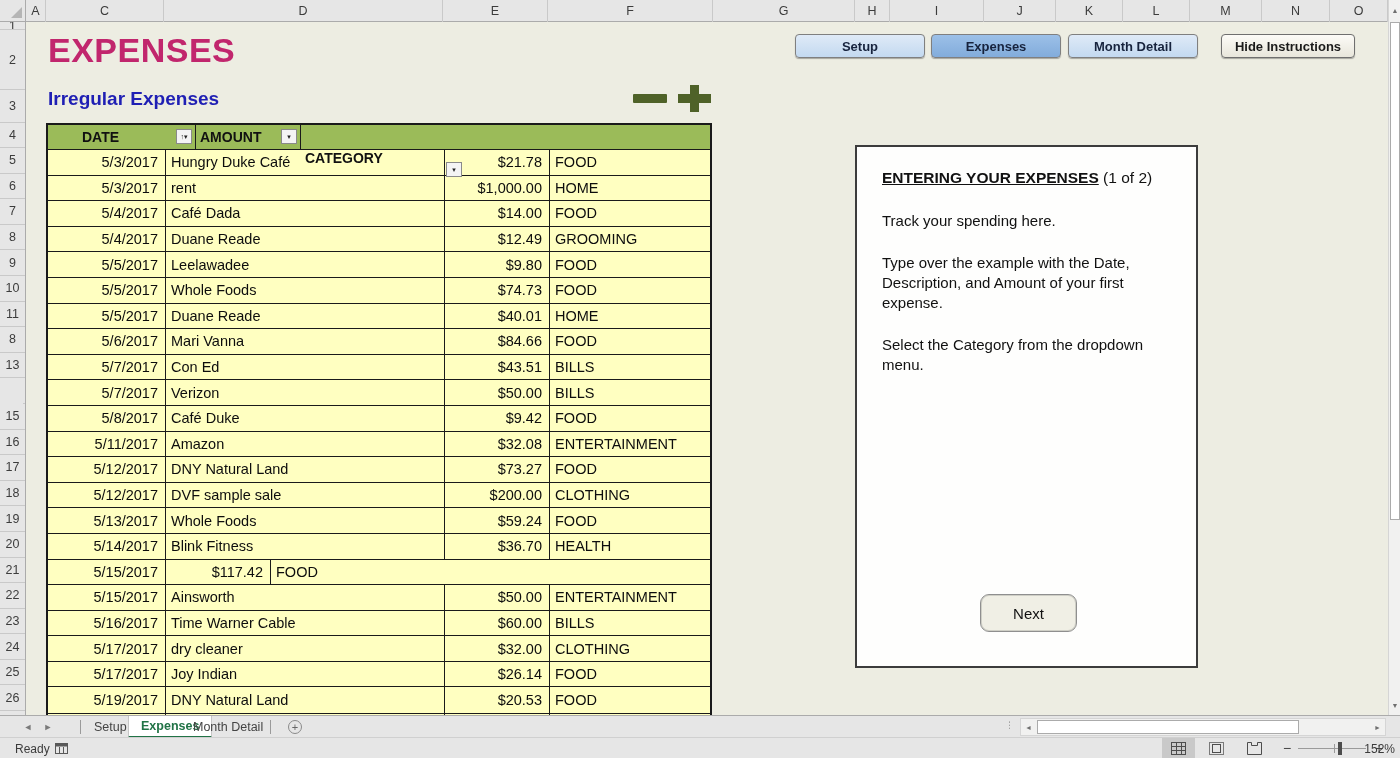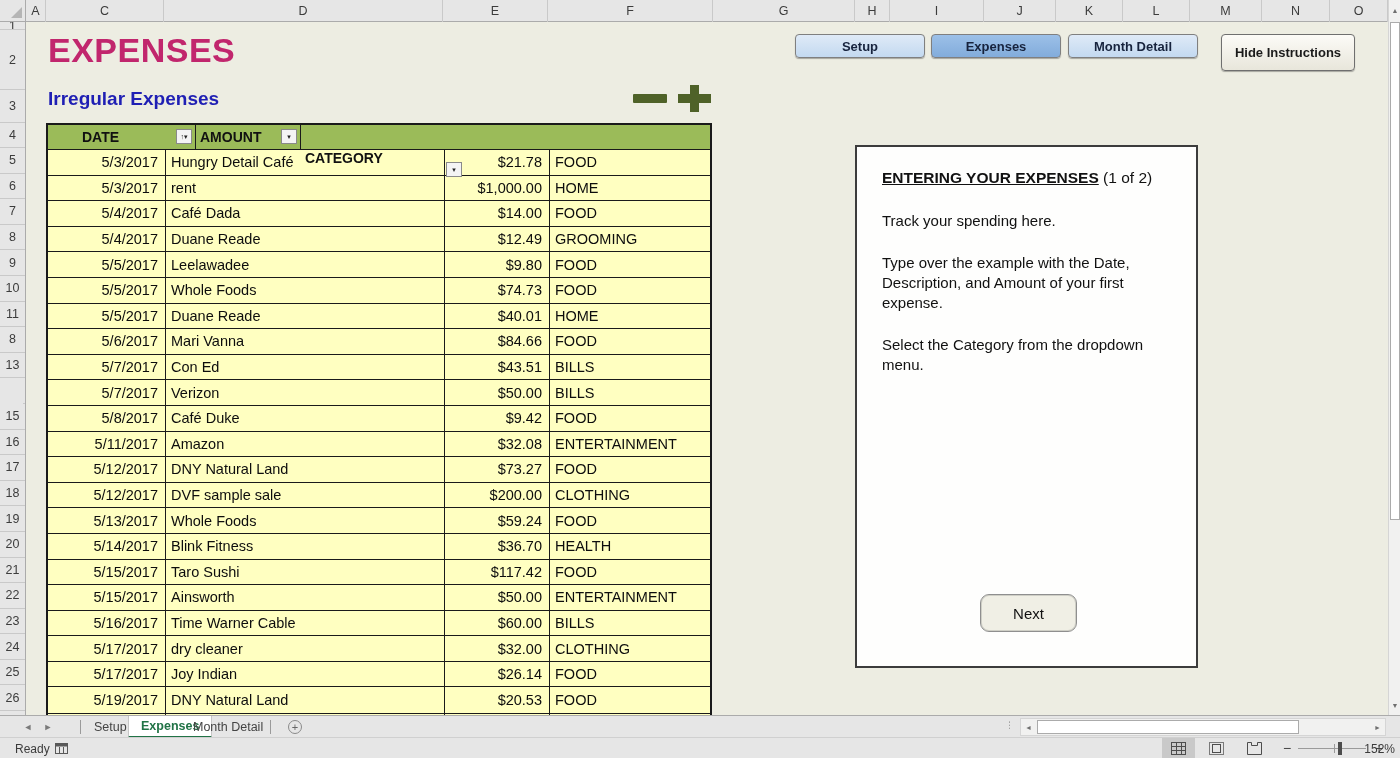--- a/index.html
+++ b/index.html
@@ -23,21 +23,21 @@
 
   
   #sheet { position:absolute; left:26px; top:22px; width:1362px; height:693px; background:#EDEDE2; overflow:hidden; }
   #page-title { position:absolute; left:22px; top:9px; font-size:34px; font-weight:bold; color:#C1266D; letter-spacing:.5px; }
   #page-subtitle { position:absolute; left:22px; top:66px; font-size:19px; font-weight:bold; color:#1F1FB4; }
 
   .xlbtn { position:absolute; top:12px; width:130px; height:24px; border:1px solid #7f7f7f; border-radius:4px;
     background:linear-gradient(#DFEAF7,#C3D9F0); color:#17233d; font-size:13px; font-weight:bold;
     display:flex; align-items:center; justify-content:center; box-shadow:0 1px 1px rgba(0,0,0,.3); cursor:pointer; }
   .xlbtn.active { background:linear-gradient(#9CC0E8,#82ACDB); }
-  #hide-instructions-btn { position:absolute; top:12px; left:1195px; width:134px; height:37px; border:1px solid #6f6f6f;
+  #hide-instructions-btn { position:absolute; top:12px; left:1195px; width:134px; height:24px; border:1px solid #6f6f6f;
     border-radius:4px; background:linear-gradient(#FCFBF7,#E8E6DB); color:#1a1a1a; font-size:13px; font-weight:bold;
     display:flex; align-items:center; justify-content:center; box-shadow:0 1px 1px rgba(0,0,0,.3); cursor:pointer; }
 
   #minus-icon { position:absolute; left:607px; top:72px; width:34px; height:9px; background:#4F6228; border-radius:1px; }
   #plus-icon  { position:absolute; left:652px; top:63px; width:33px; height:27px; }
   #plus-icon .pv { position:absolute; left:12px; top:0; width:9px; height:27px; background:#4F6228; }
   #plus-icon .ph { position:absolute; left:0; top:9px; width:33px; height:9px; background:#4F6228; }
 
   
   #expense-table { position:absolute; left:20px; top:101px; width:666px; border:2px solid #1a1a1a; background:#FFFFC1; }
@@ -183,21 +183,21 @@
             <div class="drop">▾</div>
           </div>
           <div class="hcell" style="width: 164px; margin-top: 33px;">
             <span>CATEGORY</span>
             <div class="drop">▾</div>
           </div>
         </div>
       <div>
           <div class="trow">
             <div class="tcell date">5/3/2017</div>
-            <div class="tcell desc">Hungry Detail Café</div>
+            <div class="tcell desc">Hungry Duke Café</div>
             <div class="tcell amount">$21.78</div>
             <div class="tcell cat">FOOD</div>
           </div>
           <div class="trow">
             <div class="tcell date">5/3/2017</div>
             <div class="tcell desc">rent</div>
             <div class="tcell amount">$1,000.00</div>
             <div class="tcell cat">HOME</div>
           </div>
           <div class="trow">
@@ -279,21 +279,20 @@
             <div class="tcell cat">FOOD</div>
           </div>
           <div class="trow">
             <div class="tcell date">5/14/2017</div>
             <div class="tcell desc">Blink Fitness</div>
             <div class="tcell amount">$36.70</div>
             <div class="tcell cat">HEALTH</div>
           </div>
           <div class="trow">
             <div class="tcell date">5/15/2017</div>
-            <div class="tcell desc">Taro Sushi</div>
             <div class="tcell amount">$117.42</div>
             <div class="tcell cat">FOOD</div>
           </div>
           <div class="trow">
             <div class="tcell date">5/15/2017</div>
             <div class="tcell desc">Ainsworth</div>
             <div class="tcell amount">$50.00</div>
             <div class="tcell cat">ENTERTAINMENT</div>
           </div>
           <div class="trow">

